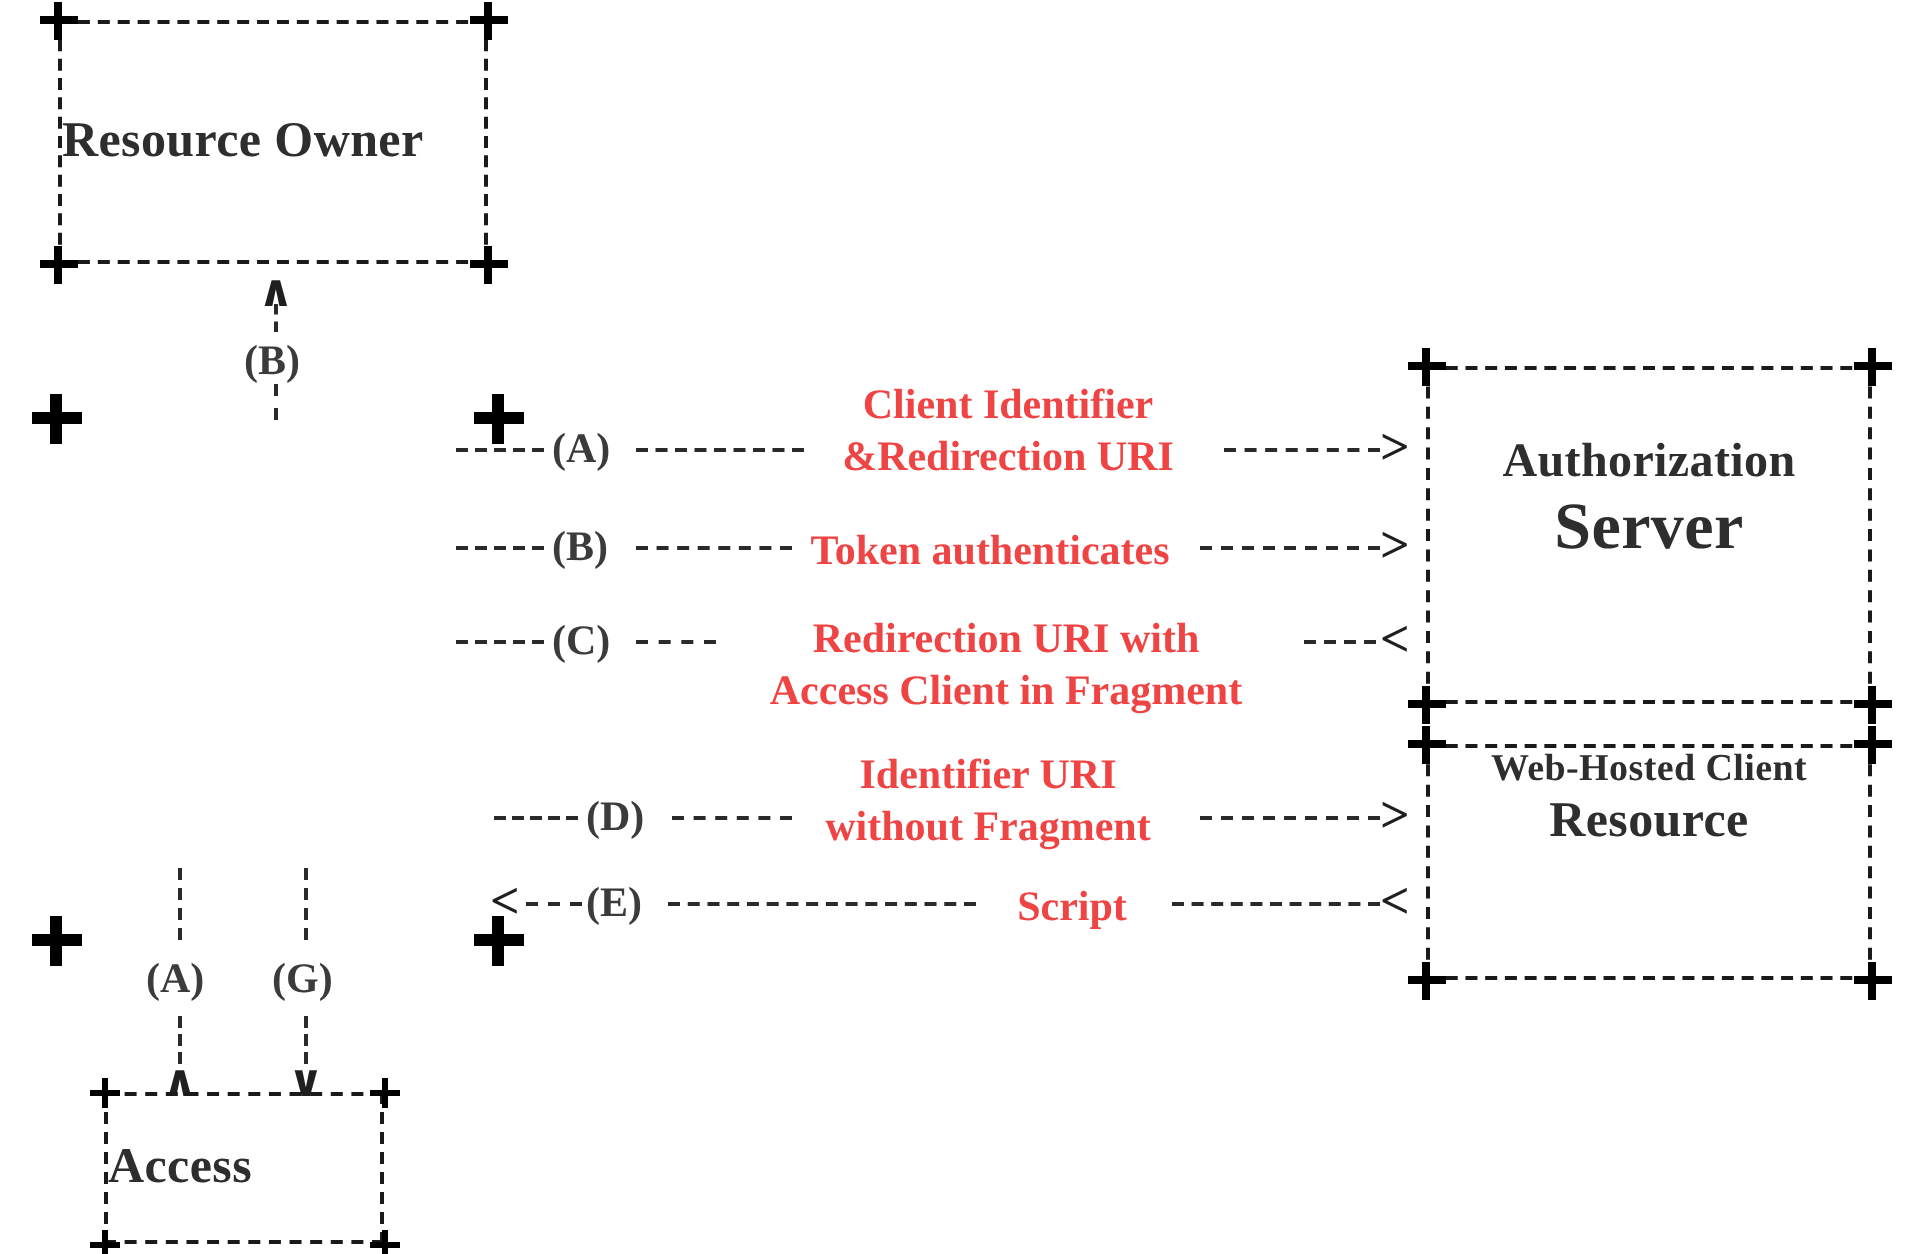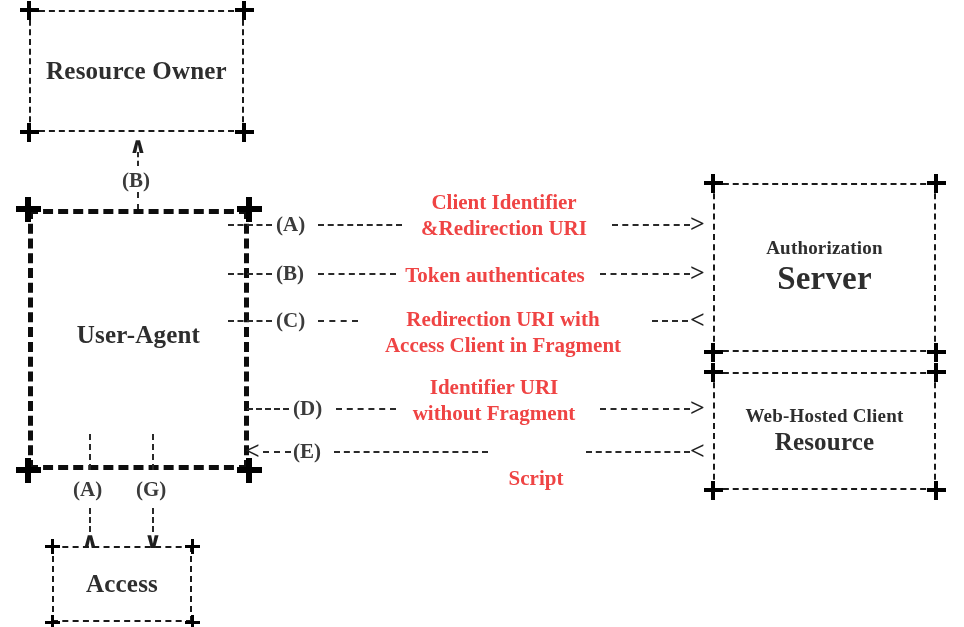--- a/index.html
+++ b/index.html
@@ -17,21 +17,20 @@
     overflow: hidden;
   }
 
   
   .box {
     position: absolute;
     box-sizing: border-box;
     background: transparent;
     display: flex;
     align-items: center;
-    justify-content: center;
     text-align: center;
   }
   .box-thin {
     border: 2px dashed #1a1a1a;
   }
   .box-thick {
     border: 5px dashed #0d0d0d;
   }
   .box-label {
     font-weight: bold;
@@ -115,30 +114,27 @@
   <div class="corner c-med" style="left:29px; top:10px;"></div>
   <div class="corner c-med" style="left:244px; top:10px;"></div>
   <div class="corner c-med" style="left:29px; top:132px;"></div>
   <div class="corner c-med" style="left:244px; top:132px;"></div>
 
   <div class="arrow small" style="left:129px; top:135px;">∧</div>
   <div class="vline" style="left:137px; top:152px; height:14px;"></div>
   <div class="steptag" style="left:122px; top:170px;">(B)</div>
   <div class="vline" style="left:137px; top:192px; height:18px;"></div>
 
-  <div class="box box-thick" style="left:28px; top:209px; width:221px; height:261px;">
-    <span class="box-label" style="font-size:25px; margin-top:-10px;">User-Agent</span>
-  </div>
   <div class="corner c-thick" style="left:28px; top:209px;"></div>
   <div class="corner c-thick" style="left:249px; top:209px;"></div>
   <div class="corner c-thick" style="left:28px; top:470px;"></div>
   <div class="corner c-thick" style="left:249px; top:470px;"></div>
 
   <div class="box box-thin" style="left:713px; top:183px; width:223px; height:169px; flex-direction:column;">
-    <span class="box-label" style="font-size:19px;">Authorization</span>
+    <span class="box-label" style="font-size:24px;margin-top:32px;">Authorization</span>
     <span class="box-label" style="font-size:33px;">Server</span>
   </div>
   <div class="corner c-med" style="left:713px; top:183px;"></div>
   <div class="corner c-med" style="left:936px; top:183px;"></div>
   <div class="corner c-med" style="left:713px; top:352px;"></div>
   <div class="corner c-med" style="left:936px; top:352px;"></div>
 
   <div class="box box-thin" style="left:713px; top:372px; width:223px; height:118px; flex-direction:column;">
     <span class="box-label" style="font-size:19px;">Web-Hosted Client</span>
     <span class="box-label" style="font-size:25px;">Resource</span>
@@ -184,21 +180,21 @@
     <div>Identifier URI</div>
     <div>without Fragment</div>
   </div>
   <div class="hline" style="left:600px; top:408px; width:90px;"></div>
   <div class="arrow" style="left:690px; top:395px;">&gt;</div>
 
   <div class="arrow" style="left:245px; top:438px;">&lt;</div>
   <div class="hline" style="left:263px; top:451px; width:28px;"></div>
   <div class="steptag" style="left:293px; top:441px;">(E)</div>
   <div class="hline" style="left:334px; top:451px; width:154px;"></div>
-  <div class="flowtext" style="left:488px; top:440px; width:96px;margin-top:25px;">
+  <div class="flowtext" style="left:488px; top:440px; width:96px;">
     <div>Script</div>
   </div>
   <div class="hline" style="left:586px; top:451px; width:104px;"></div>
   <div class="arrow" style="left:690px; top:438px;">&lt;</div>
 
   <div class="vline" style="left:89px; top:434px; height:36px;"></div>
   <div class="steptag" style="left:73px; top:479px;">(A)</div>
   <div class="vline" style="left:89px; top:508px; height:24px;"></div>
   <div class="arrow small" style="left:81px; top:530px;">∧</div>
 

